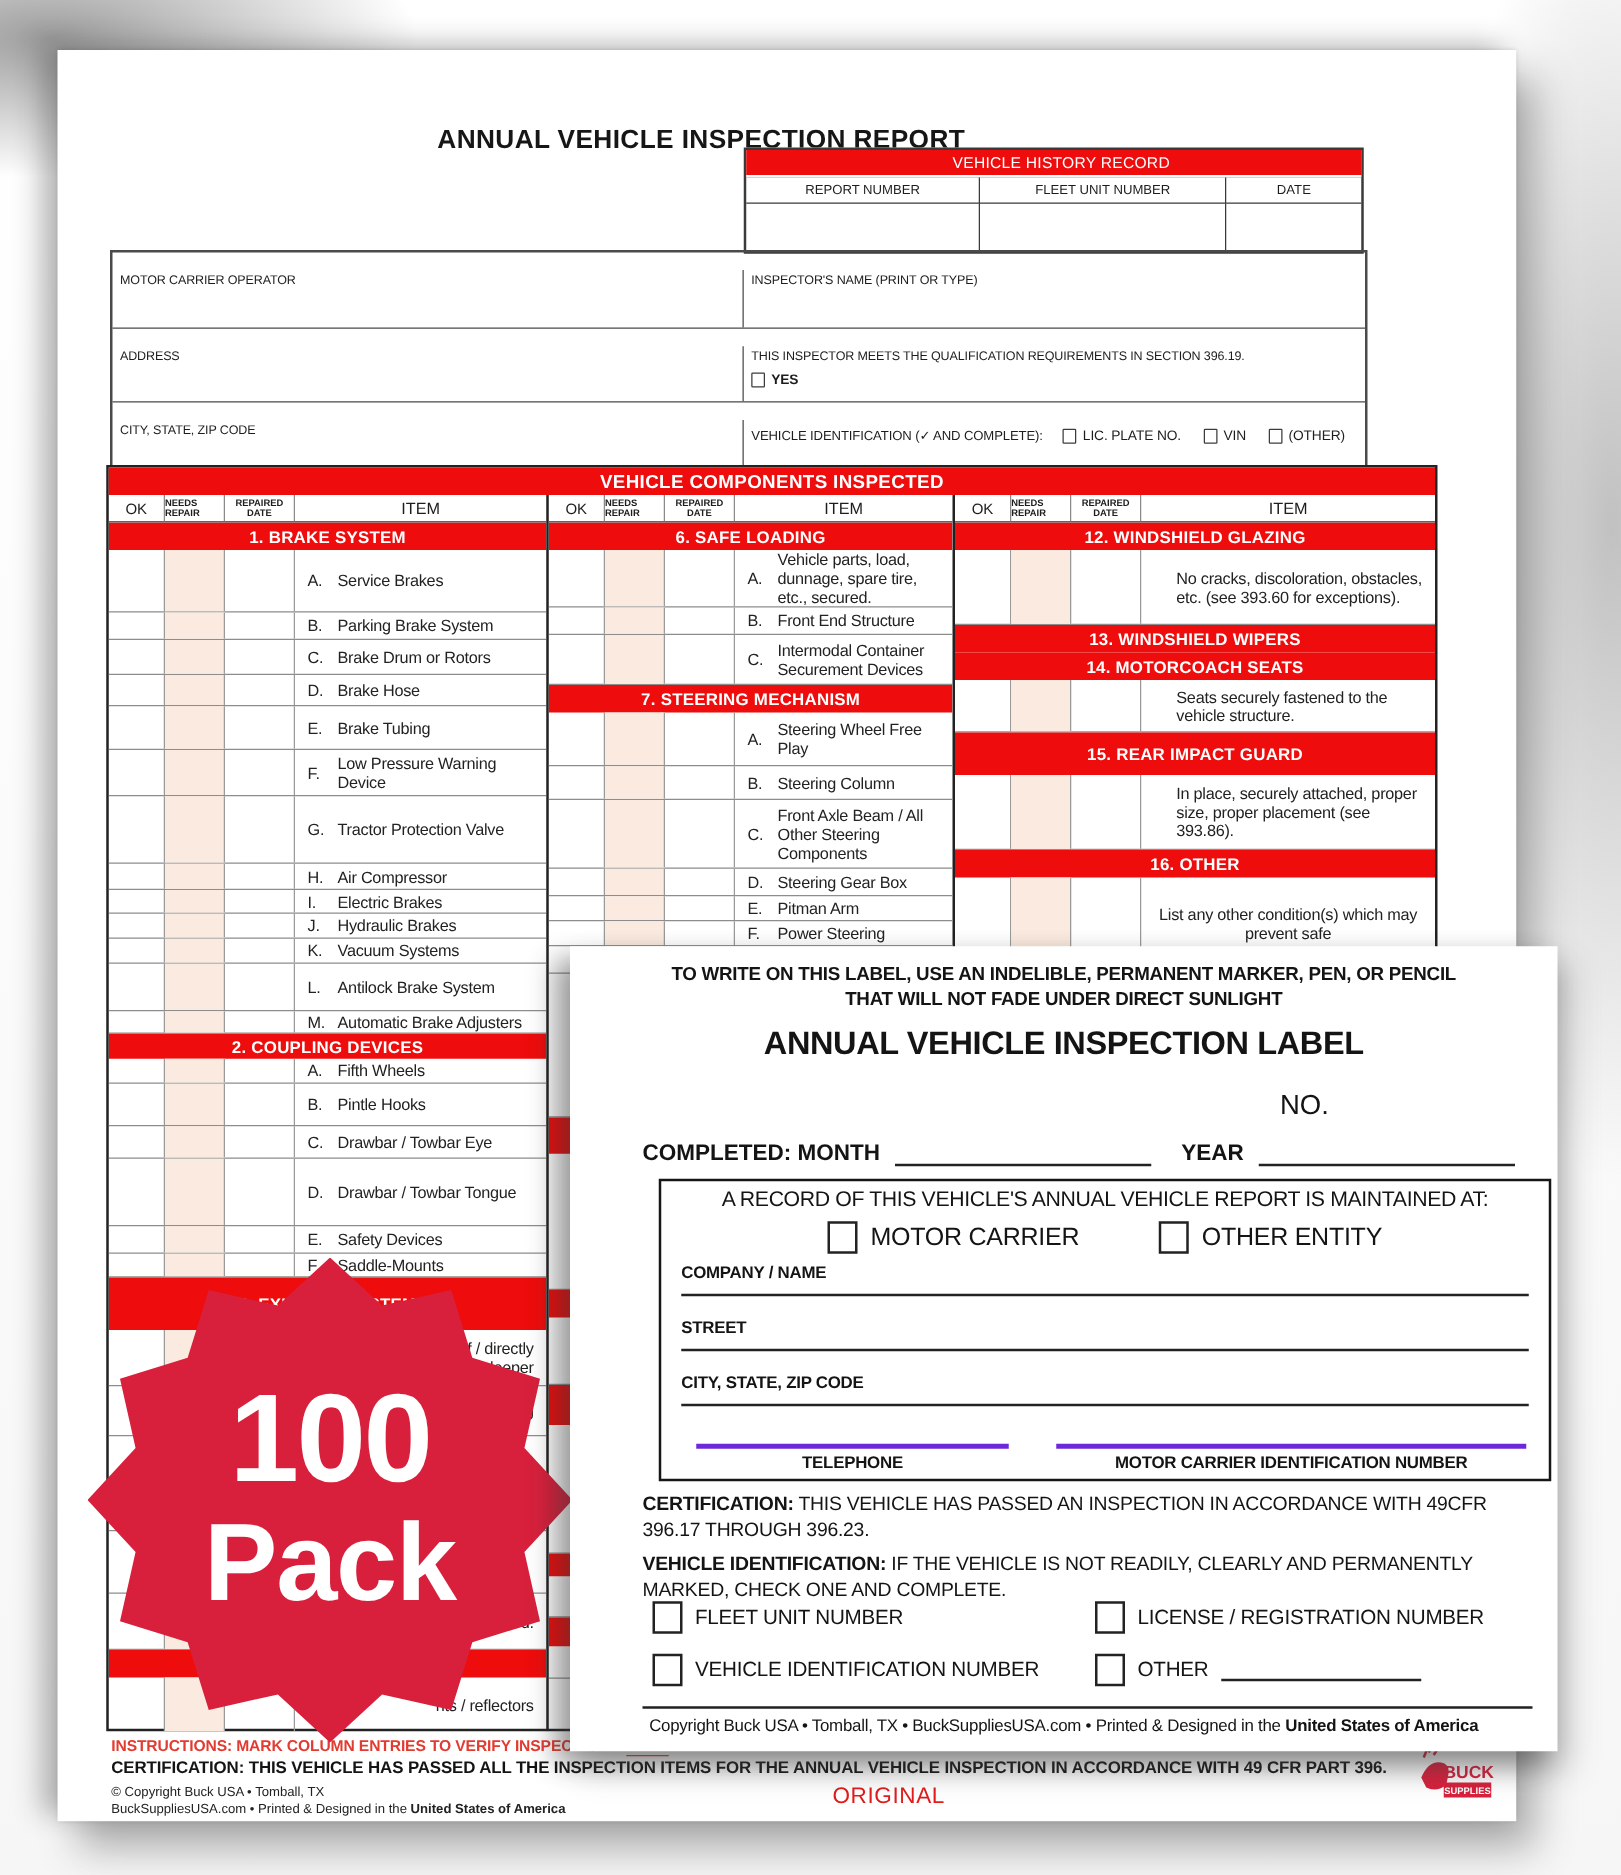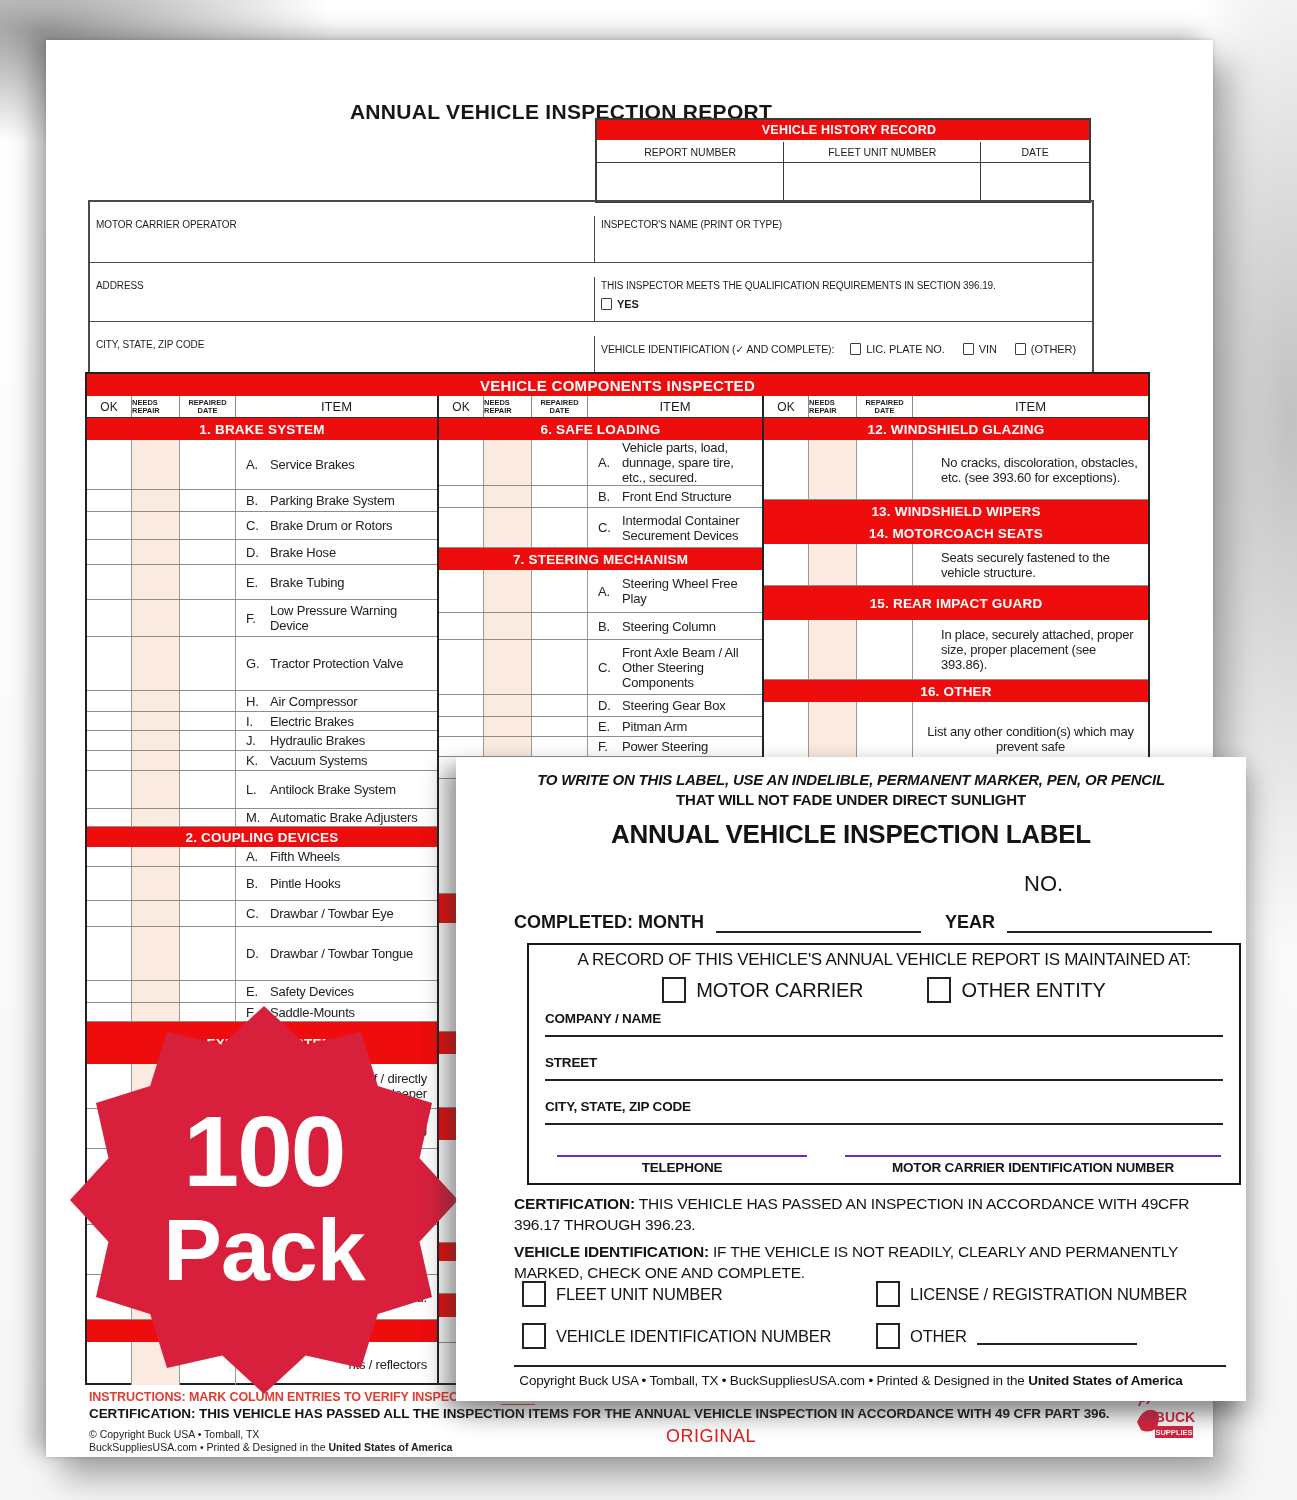--- a/index.html
+++ b/index.html
@@ -10,21 +10,21 @@
       radial-gradient(ellipse 200px 700px at 1290px 420px, rgba(120,120,120,.45), rgba(0,0,0,0) 75%),
       linear-gradient(#ffffff,#f6f6f6);}
   
   .sheet{position:absolute;left:46px;top:40px;width:1167px;height:1417px;background:#fff;
     box-shadow:-14px -6px 20px rgba(40,40,40,.30), 16px 22px 30px rgba(70,70,70,.42), 0 0 4px rgba(0,0,0,.18);
     color:#1d1d1d;z-index:10;}
   .ftitle{position:absolute;left:0;top:46px;width:1030px;text-align:center;
     font-size:21px;font-weight:700;letter-spacing:.3px;color:#161616;}
   
   .hist{position:absolute;left:549px;top:78px;width:492px;border:2px solid #3a3a3a;background:#fff;}
-  .hist-title{height:20px;background:#ee0c0c;color:#fff;font-weight:700;font-size:12.5px;
+  .hist-title{height:20px;background:#ee0c0c;color:#fff;font-weight:400;font-size:12.5px;
     display:flex;align-items:center;justify-content:center;letter-spacing:.2px;border-bottom:2px solid #fff;padding-left:12px;}
   .hist-row{display:flex;}
   .hist-row .hcell{border-right:1px solid #3a3a3a;display:flex;align-items:center;justify-content:center;}
   .hist-row .hcell:last-child{border-right:none;}
   .hist-head .hcell{height:20px;font-size:10.5px;border-bottom:1px solid #3a3a3a;}
   .hist-blank .hcell{height:38px;}
   .hc1{width:38%}.hc2{width:40%}.hc3{width:22%}
   
   .info{position:absolute;left:42px;top:160px;width:1002px;border:2px solid #4a4a4a;}
   .irow{display:flex;border-bottom:1px solid #4a4a4a;margin-top:14px;}
@@ -101,21 +101,21 @@
   .rbox{position:absolute;left:58px;top:186px;width:714px;height:242px;border:2px solid #161616;box-sizing:border-box;margin-left:13px;}
   .rb-head{position:absolute;left:0;top:5px;width:100%;text-align:center;font-size:17px;letter-spacing:-0.3px;}
   .rb-cbs{position:absolute;left:0;top:32px;width:100%;display:flex;justify-content:center;gap:64px;}
   .lcbopt{display:inline-flex;align-items:center;font-size:20px;letter-spacing:-0.2px;}
   .lcb{display:inline-block;width:20px;height:22px;border:2px solid #222;margin-right:10px;flex:none;background:#fff;}
   .rfield{position:absolute;left:16px;right:16px;border-bottom:2px solid #222;}
   .rfield .flab{font-size:13.5px;font-weight:700;letter-spacing:-0.2px;}
   .f1{top:64px;height:26px;}
   .f2{top:108px;height:26px;}
   .f3{top:152px;height:26px;}
-  .botline{position:absolute;border-top:2px solid #6d28d9;text-align:center;font-size:13.5px;font-weight:700;padding-top:3px;letter-spacing:-0.2px;}
+  .botline{position:absolute;border-top:4px solid #6d28d9;text-align:center;font-size:13.5px;font-weight:700;padding-top:3px;letter-spacing:-0.2px;}
   .bl1{left:28px;top:210px;width:250px;}
   .bl2{left:316px;top:210px;width:376px;}
   .l-par{position:absolute;left:58px;width:700px;font-size:15.5px;line-height:21px;letter-spacing:-0.2px;}
   .lp1{top:436px;}
   .lp2{top:484px;}
   .l-par b{font-weight:700;}
   .idrow{position:absolute;display:flex;align-items:center;font-size:16.5px;letter-spacing:-0.2px;}
   .id1{left:66px;top:524px;}
   .id2{left:420px;top:524px;}
   .id3{left:66px;top:566px;}
@@ -693,21 +693,21 @@
       <text x="43" y="43" text-anchor="middle" font-size="7.5" font-weight="bold" fill="#ffffff">SUPPLIES</text>
     </svg>
   </section>
 
   <div class="badge">
     <div class="b1">100</div>
     <div class="b2">Pack</div>
   </div>
 
   <section class="lcard">
-    <div class="l-ins" style="top:14px;font-style:italic;">TO WRITE ON THIS LABEL, USE AN INDELIBLE, PERMANENT MARKER, PEN, OR PENCIL</div>
+    <div class="l-ins" style="top:14px;">TO WRITE ON THIS LABEL, USE AN INDELIBLE, PERMANENT MARKER, PEN, OR PENCIL</div>
     <div class="l-ins" style="top:34px;">THAT WILL NOT FADE UNDER DIRECT SUNLIGHT</div>
     <div class="l-title">ANNUAL VEHICLE INSPECTION LABEL</div>
     <div class="l-no">NO.</div>
 
     <div class="l-completed">
       <span>COMPLETED: MONTH</span>
       <span class="uline"></span>
       <span class="yr">YEAR</span>
       <span class="uline"></span>
     </div>

